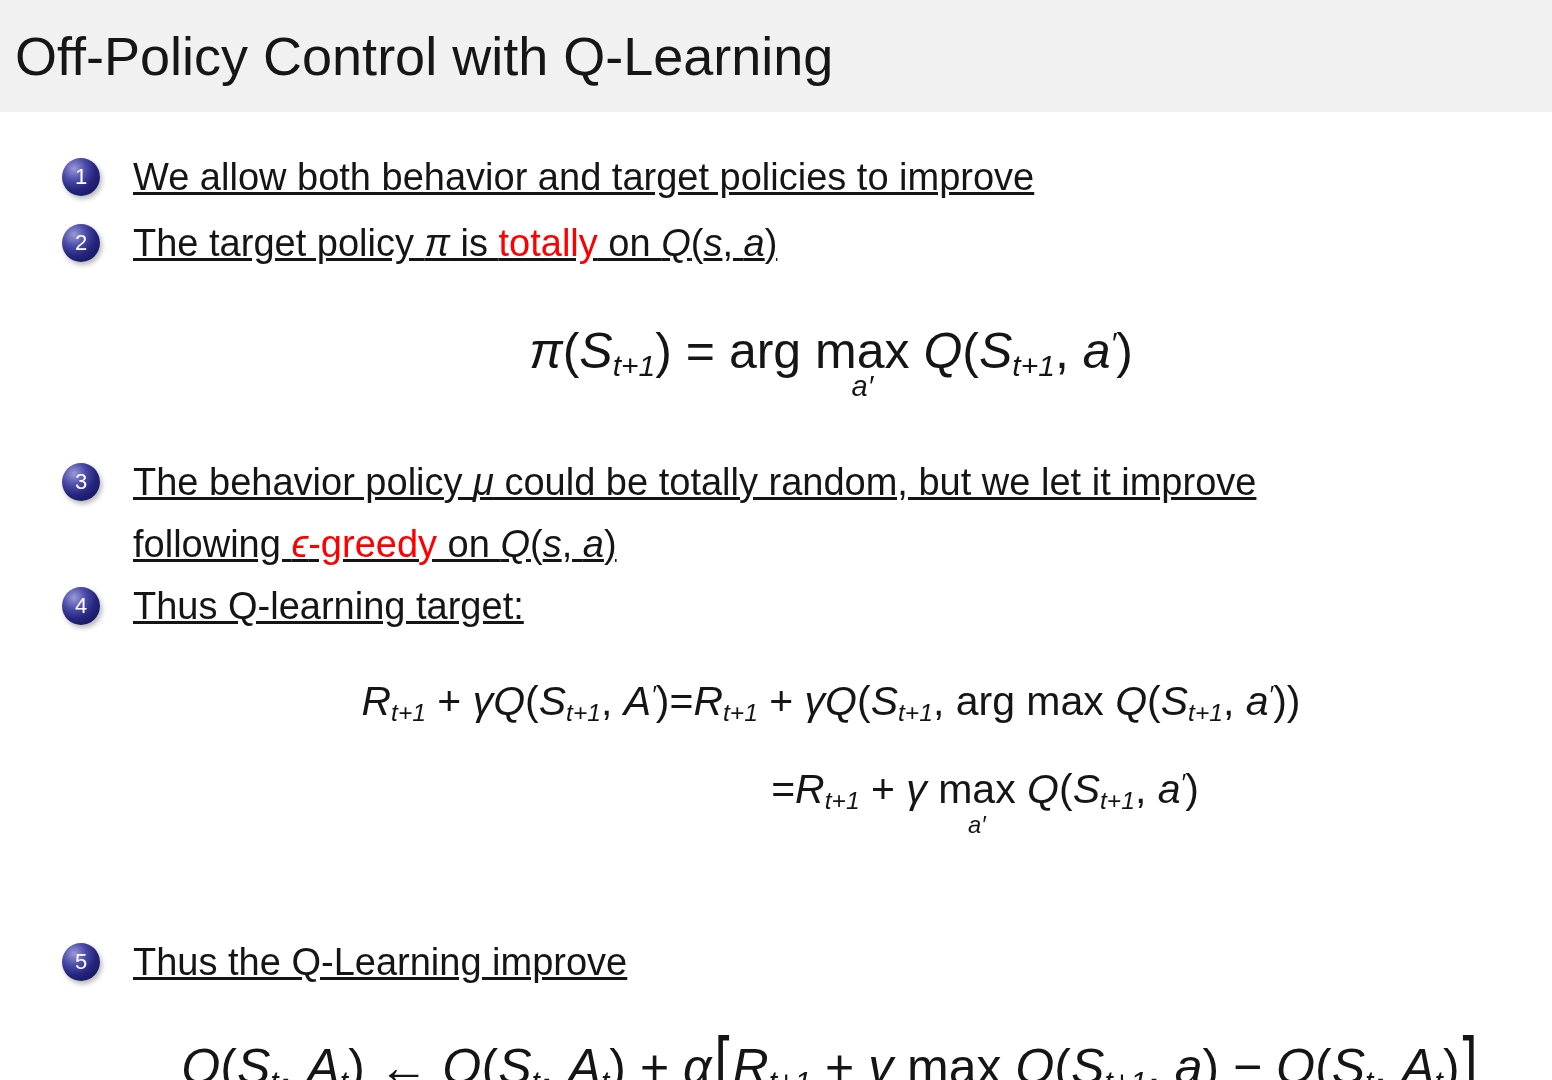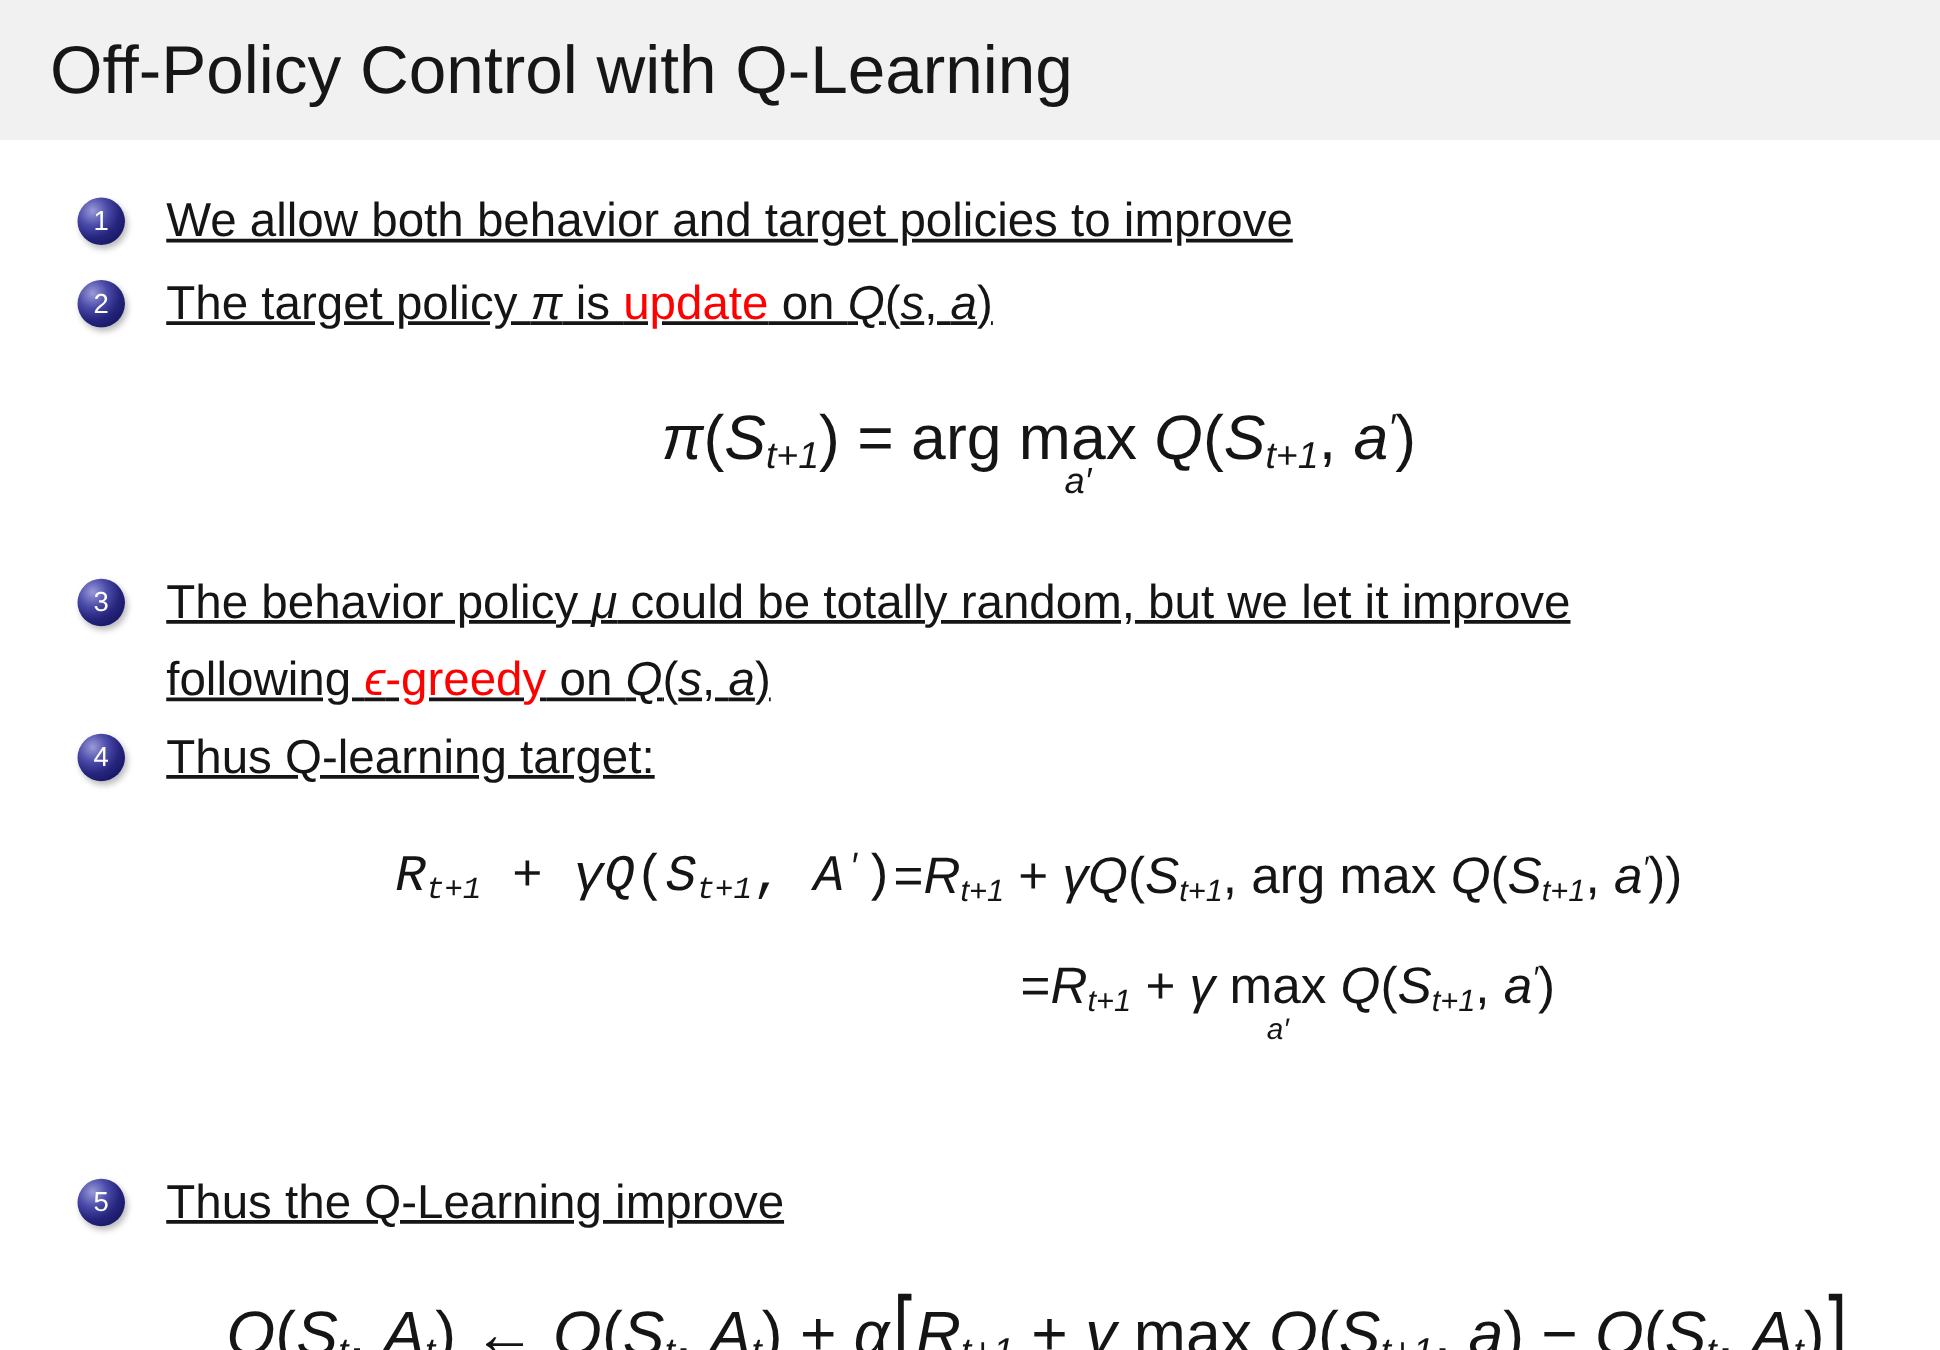--- a/index.html
+++ b/index.html
@@ -10,21 +10,21 @@
     --bullet_mid:#24247c;
     --bullet_dark:#0e0e52;
   }
   html,body{margin:0;padding:0;}
   body{
     width:1552px;height:1080px;overflow:hidden;background:#ffffff;
     font-family:"Liberation Sans", sans-serif;color:var(--text);
   }
   .titlebar{
     background:var(--header_bg);height:112px;display:flex;align-items:center;
-    box-sizing:border-box;padding-left:40px;text-align:center;
+    box-sizing:border-box;padding-left:15px;text-align:center;
   }
   .titlebar h1{
     margin:0;font-size:54px;font-weight:400;color:#161616;letter-spacing:0;
   }
   .content{padding-top:34px;}
   .item{
     display:flex;align-items:flex-start;padding-left:62px;
     font-size:38px;line-height:62px;
   }
   .badge{
@@ -40,21 +40,21 @@
     text-align:center;padding-left:110px;white-space:pre;
     font-size:50px;line-height:50px;
   }
   .mathblock.pi{margin-top:44px;}
   .mathblock.update{margin-top:44px;line-height:60px;}
   .eqalign{
     display:grid;grid-template-columns:max-content max-content;
     justify-content:center;padding-left:110px;row-gap:14px;
     font-size:41px;line-height:56px;white-space:pre;margin-top:30px;
   }
-  .eq-left{font-family:Liberation Mono, monospace;}
+  .eq-left{}
   .eq-right{text-align:center;}
   .mt-item2{margin-top:4px;}
   .mt-item3{margin-top:60px;}
   .mt-item4{margin-top:0px;}
   .mt-item5{margin-top:102px;}
   
   .tk-n{}
   .tk-m{}
   .tk-i{font-style:italic;}
   .tk-r{color:var(--accent_red);}
@@ -82,21 +82,21 @@
 
   <main class="content">
 
     <div class="item">
       <span class="badge">1</span>
       <span class="itext"><span class="tk-n">We allow both behavior and target policies to improve</span></span>
     </div>
 
     <div class="item mt-item2">
       <span class="badge">2</span>
-      <span class="itext"><span class="tk-n">The target policy </span><span class="tk-i">π</span><span class="tk-n"> is </span><span class="tk-r">update</span><span class="tk-n"> on </span><span class="tk-i">Q</span><span class="tk-m">(</span><span class="tk-i">s</span><span class="tk-m">, </span><span class="tk-i">a</span><span class="tk-m">)</span></span>
+      <span class="itext"><span class="tk-n">The target policy </span><span class="tk-i">π</span><span class="tk-n"> is </span><span class="tk-r">totally</span><span class="tk-n"> on </span><span class="tk-i">Q</span><span class="tk-m">(</span><span class="tk-i">s</span><span class="tk-m">, </span><span class="tk-i">a</span><span class="tk-m">)</span></span>
     </div>
 
     <div class="mathblock pi"><span class="tk-i">π</span><span class="tk-m">(</span><span class="tk-i">S</span><span class="tk-sub">t+1</span><span class="tk-m">) = arg </span><span class="tk-uo"><span>max</span><span class="under">a′</span></span><span class="tk-m"> </span><span class="tk-i">Q</span><span class="tk-m">(</span><span class="tk-i">S</span><span class="tk-sub">t+1</span><span class="tk-m">, </span><span class="tk-i">a</span><span class="tk-sup">′</span><span class="tk-m">)</span></div>
 
     <div class="item mt-item3">
       <span class="badge">3</span>
       <span class="itext"><span class="tk-n">The behavior policy </span><span class="tk-i">μ</span><span class="tk-n"> could be totally random, but we let it improve</span><br><span class="tk-n">following </span><span class="tk-ri">ϵ</span><span class="tk-r">-greedy</span><span class="tk-n"> on </span><span class="tk-i">Q</span><span class="tk-m">(</span><span class="tk-i">s</span><span class="tk-m">, </span><span class="tk-i">a</span><span class="tk-m">)</span></span>
     </div>
 
     <div class="item mt-item4">

